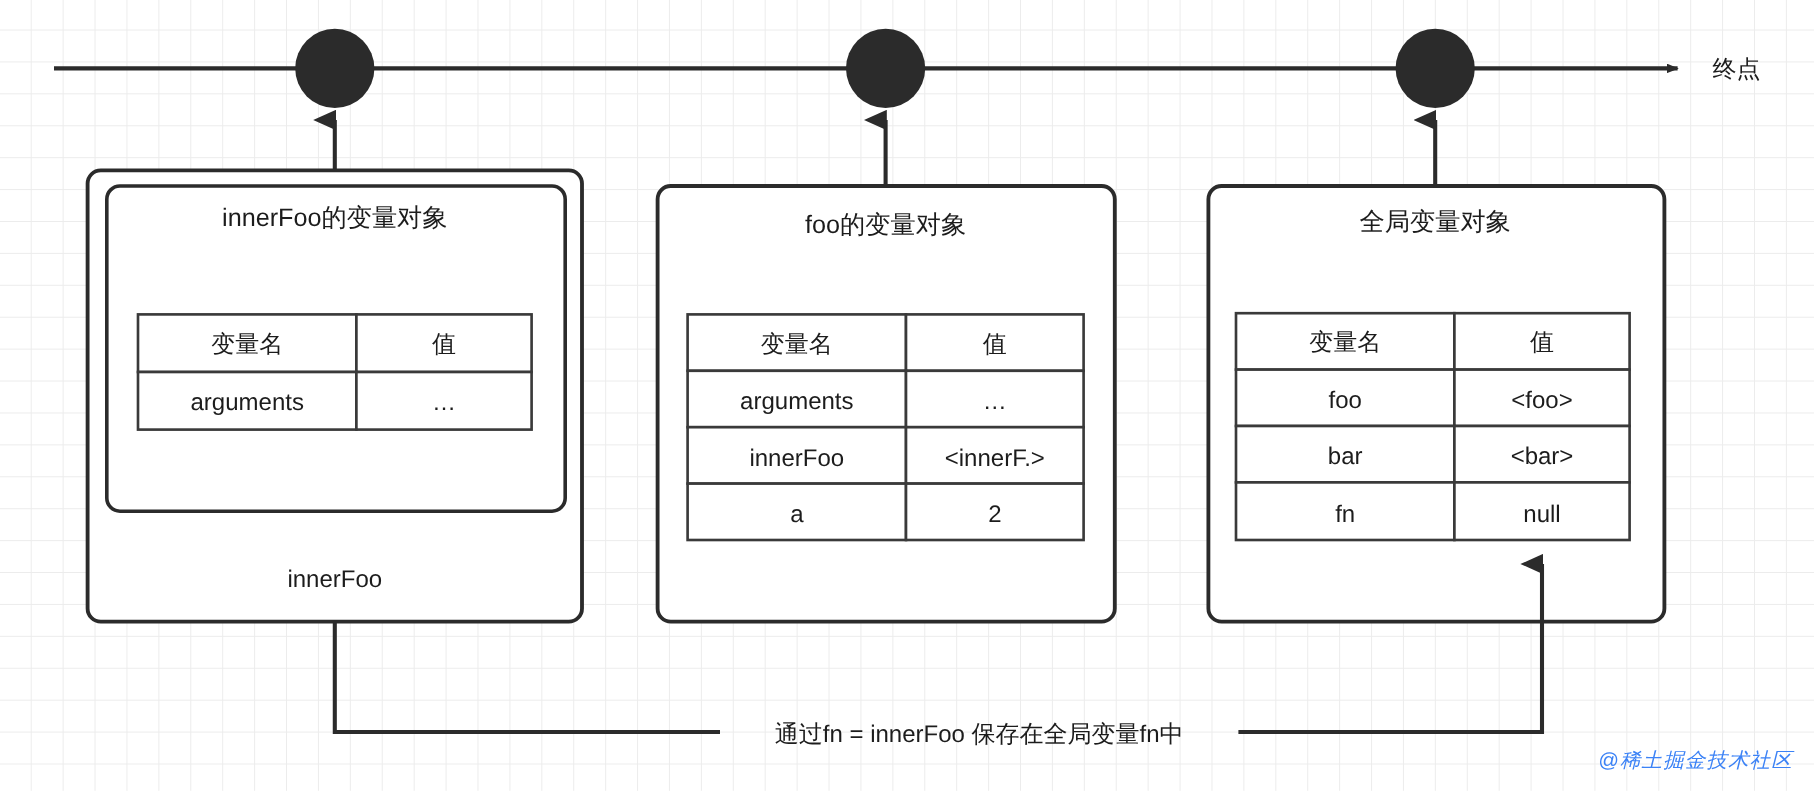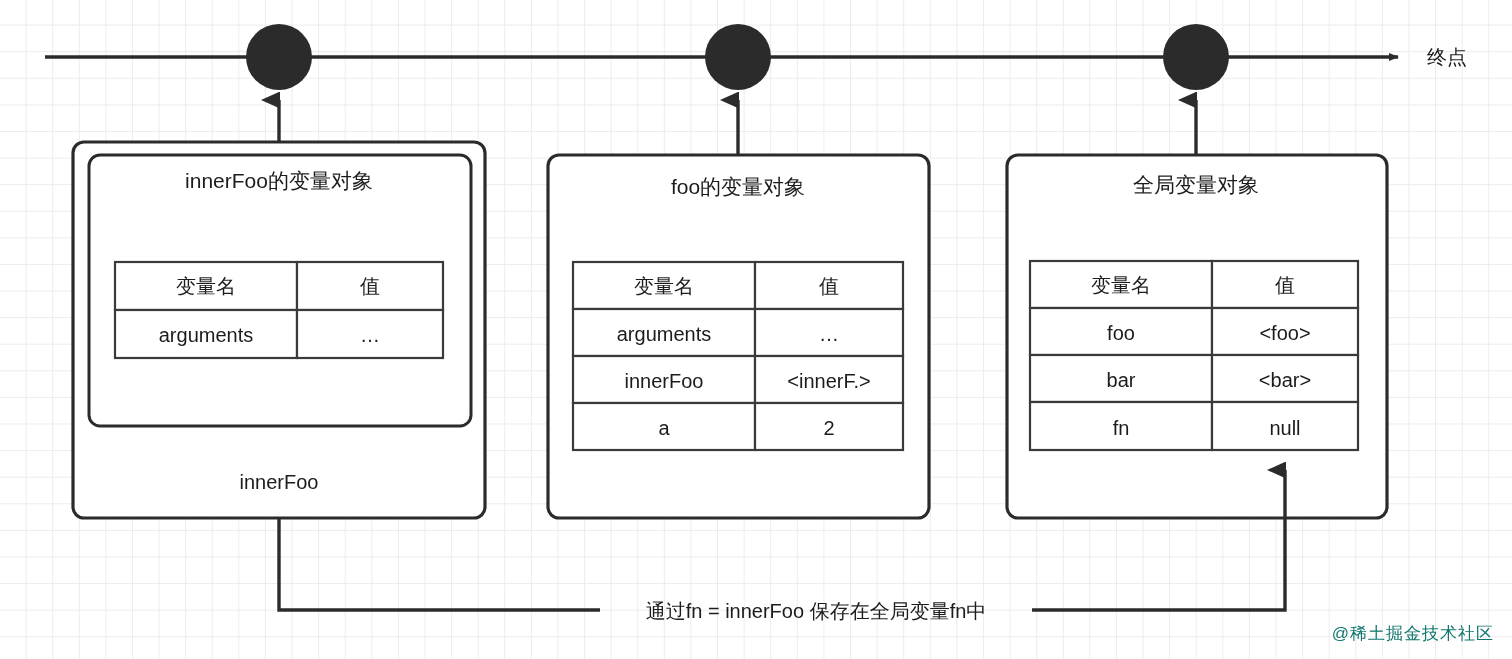--- a/index.html
+++ b/index.html
@@ -24,22 +24,23 @@
   .boxfill{fill:#ffffff;stroke:#2b2b2b;}
   .cell{fill:#ffffff;stroke:#3a3a3a;stroke-width:2.2;}
   text{fill:#1c1c1c;font-family:"Liberation Sans","DejaVu Sans",sans-serif;}
   .t-title{font-size:21px;}
   .t-cell{font-size:20px;}
   .t-label{font-size:20px;}
   .t-end{font-size:20px;}
   .t-note{font-size:20px;}
   .watermark{
     position:absolute;right:18px;bottom:14px;
-    font-size:17px;color:#0f766e;letter-spacing:1px;
+    font-size:17px;color:#3b82f6;letter-spacing:1px;
     user-select:none;
+    font-style:italic;
   }
 </style>
 </head>
 <body>
 
 <div id="grid"></div>
 
 <div id="stage">
 <svg width="1512" height="659" viewBox="0 0 1512 659">
   <defs>

